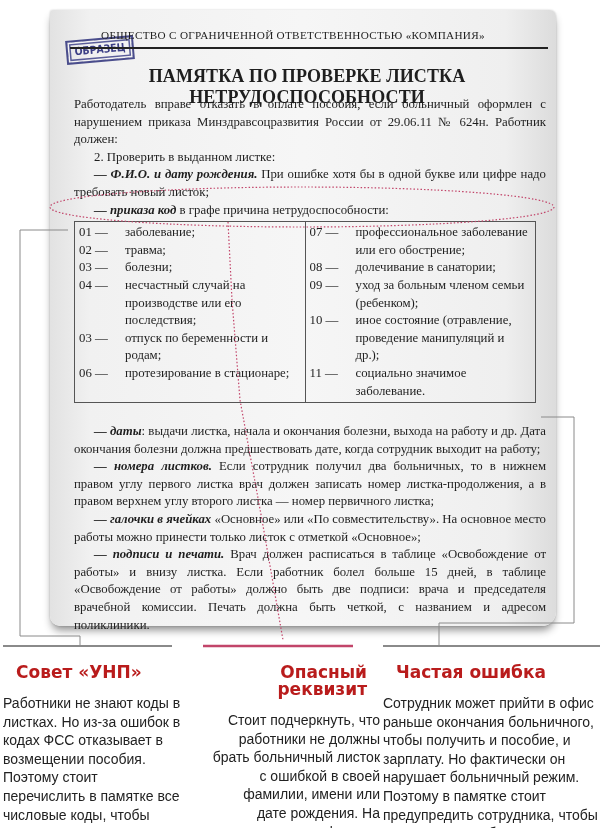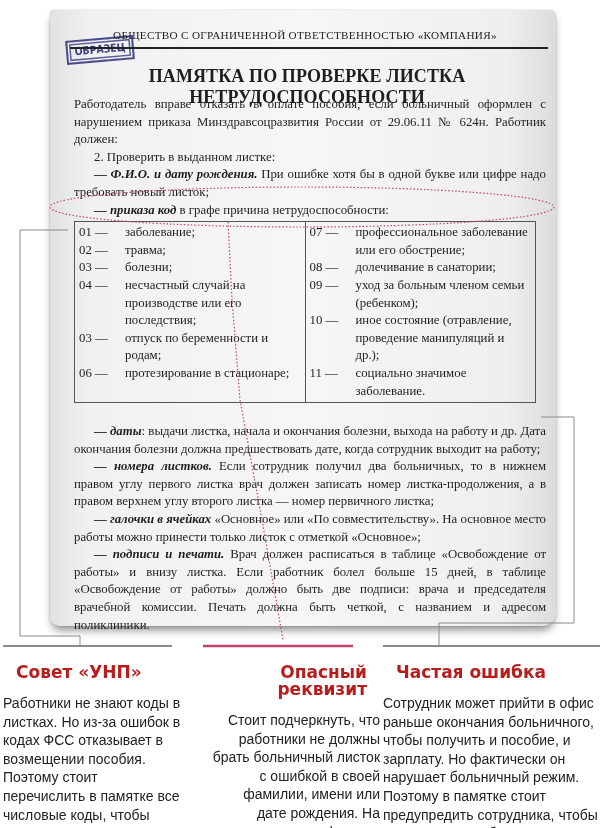--- a/index.html
+++ b/index.html
@@ -9,21 +9,21 @@
     font-family: "DejaVu Serif", "Liberation Serif", serif;
     color: #1e1e1e;
   }
   .paper {
     position: absolute; left: 50px; top: 10px; width: 506px; height: 616px;
     background: linear-gradient(90deg, #e2e2e2 0%, #f1f1f1 8%, #f6f6f6 50%, #efefef 90%, #dcdcdc 100%);
     border-radius: 3px 6px 14px 10px;
     box-shadow: 0 6px 8px -2px rgba(0,0,0,0.45), 0 0 2px rgba(0,0,0,0.2);
   }
   .org {
-    position: absolute; left: 60px; top: 29px; width: 490px; text-align: center;
+    position: absolute; left: 48px; top: 29px; width: 490px; text-align: center;
     font-family: "Liberation Serif", serif; font-size: 11.2px; letter-spacing: 0.3px;
   }
   .org-rule { position: absolute; left: 70px; top: 47px; width: 478px; height: 0; border-top: 2px solid #222; }
   .stamp {
     position: absolute; left: 66px; top: 38px; width: 64px; height: 20px;
     border: 2px solid #4a4d8c; transform: rotate(-5deg);
     box-shadow: inset 0 0 0 1.5px #f3f3f3, inset 0 0 0 3px #5a5d99;
   }
   .stamp span {
     display: block; text-align: center; color: #3c3f86;

